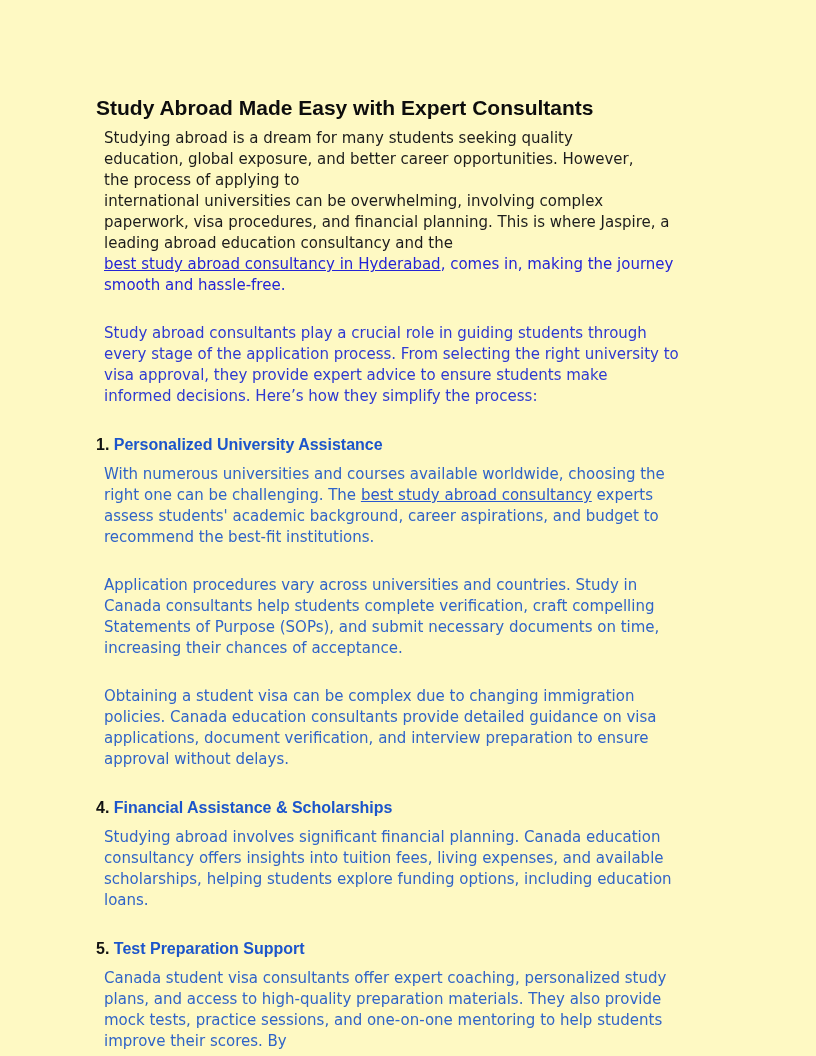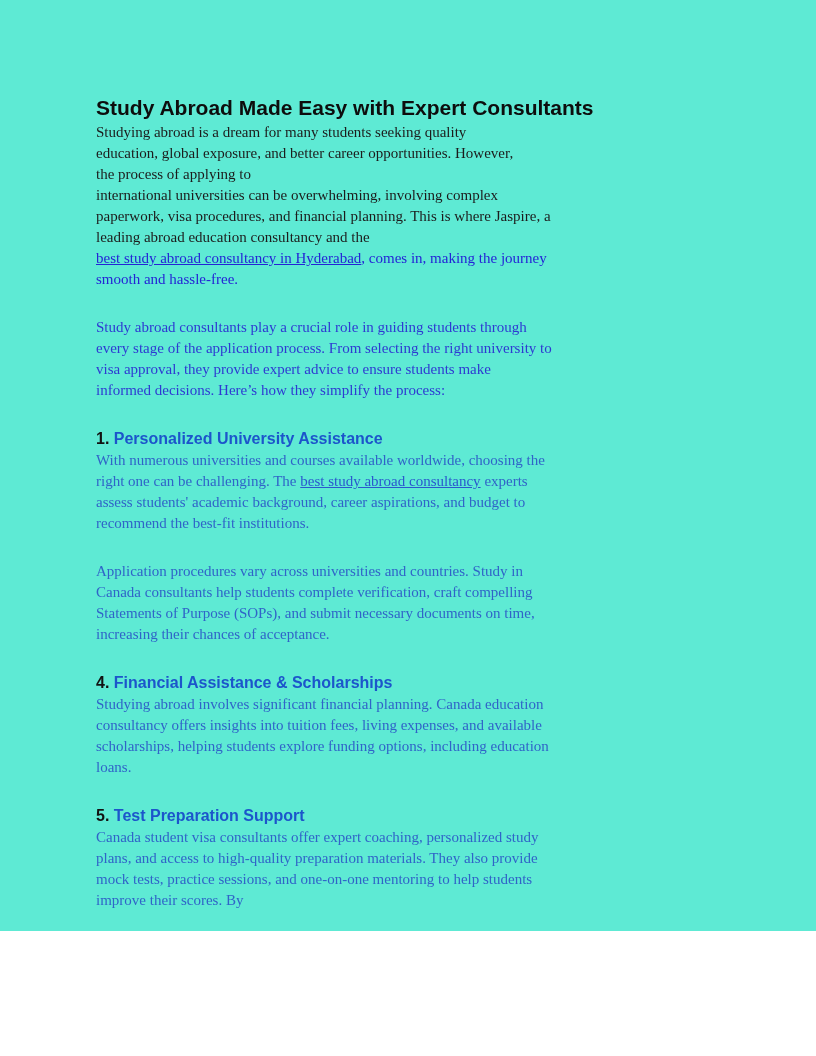--- a/index.html
+++ b/index.html
@@ -3,43 +3,42 @@
 <meta charset="utf-8">
 <style>
   html, body {
     margin: 0;
     padding: 0;
     background: #ffffff;
   }
   .page {
     position: relative;
     width: 816px;
-    height: 931px;
-    background: #5eead4;
+    height: 1056px;
+    background: #fef9c3;
     overflow: hidden;
     font-family: "DejaVu Sans", sans-serif;
   }
   .content {
     box-sizing: border-box;
     padding: 95px 80px 0 96px;
     width: 816px;
   }
   .doc-title {
     font-family: "Liberation Sans", sans-serif;
     font-weight: bold;
     font-size: 21px;
     line-height: 25px;
     color: #0d0d0d;
     margin: 0 0 2px 0;
   }
   .body-text {
     font-size: 15px;
     line-height: 21px;
-    margin: 0;
-    font-family: Liberation Serif, serif;
+    margin: 8px;
   }
   .ml { white-space: pre-line; }
   .intro-black { color: #1c1c1c; }
   .intro-blue  { color: #2424d6; }
   a.doc-link {
     color: #2424d6;
     text-decoration: underline;
     cursor: pointer;
   }
   a.sec-link {
@@ -101,20 +100,24 @@
     </div>
 
     <div class="section">
       <p class="body-text ml sec-body">Application procedures vary across universities and countries. Study in
 Canada consultants help students complete verification, craft compelling
 Statements of Purpose (SOPs), and submit necessary documents on time,
 increasing their chances of acceptance.</p>
     </div>
 
     <div class="section">
+      <p class="body-text ml sec-body">Obtaining a student visa can be complex due to changing immigration
+policies. Canada education consultants provide detailed guidance on visa
+applications, document verification, and interview preparation to ensure
+approval without delays.</p>
     </div>
 
     <div class="section">
       <h3 class="sec-heading"><span class="sec-num">4.</span> <span class="sec-title">Financial Assistance &amp; Scholarships</span></h3>
       <p class="body-text ml sec-body">Studying abroad involves significant financial planning. Canada education
 consultancy offers insights into tuition fees, living expenses, and available
 scholarships, helping students explore funding options, including education
 loans.</p>
     </div>
 

